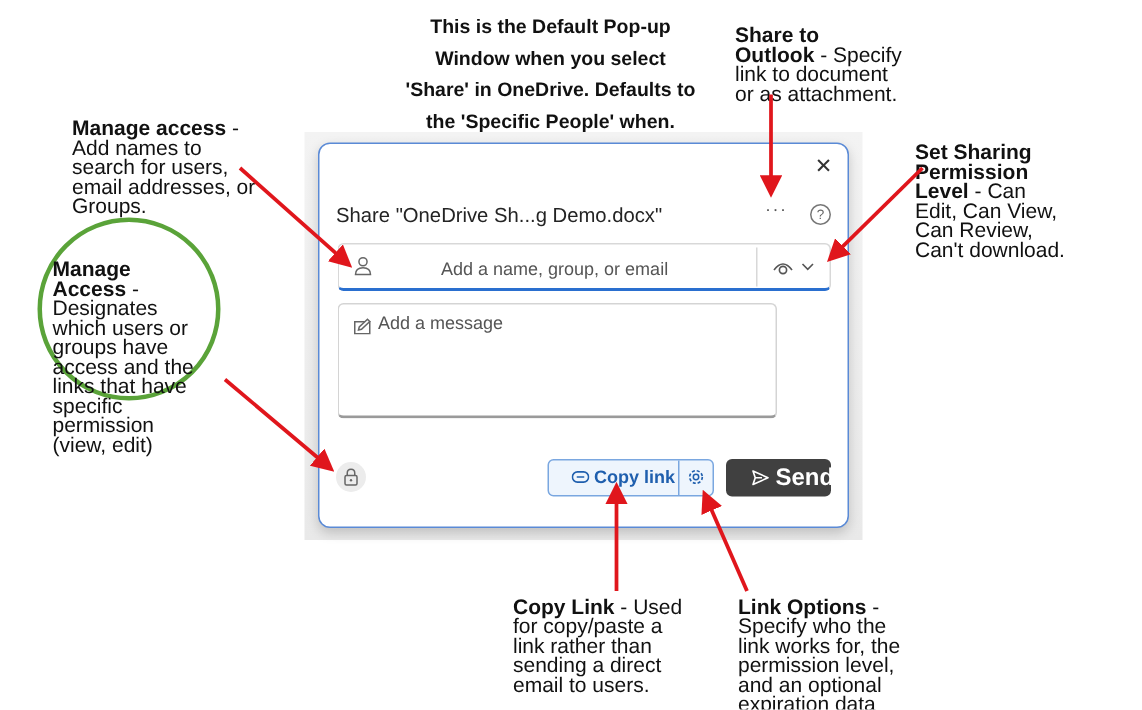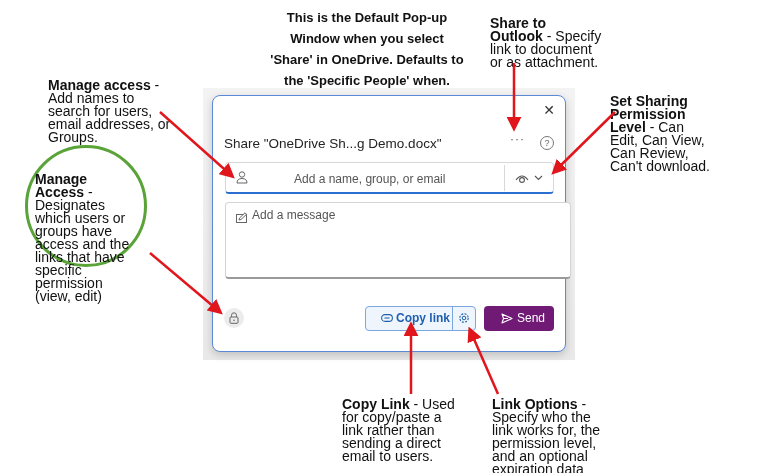--- a/index.html
+++ b/index.html
@@ -48,21 +48,21 @@
     position: absolute; left: 26px; top: 0; height: 30px; width: 250px;
     border: none; outline: none; background: transparent;
     font-family: "Liberation Sans", sans-serif; font-size: 12px; color: #333; margin-left: 40px;
   }
   .people-input::placeholder { color: #555; }
   .perm-divider { position: absolute; left: 278px; top: 2px; width: 1px; height: 26px; background: #d8d8d8; }
   .perm-select { position: absolute; left: 281px; top: 0; width: 46px; height: 30px; cursor: pointer; }
   .eye-icon { position: absolute; left: 8px; top: 9px; width: 14px; height: 12px; }
   .chev-icon { position: absolute; left: 27px; top: 11px; width: 9px; height: 8px; }
   .message-box {
-    position: absolute; left: 12px; top: 106px; width: 346px; height: 77px;
+    position: absolute; left: 12px; top: 106px; width: 293px; height: 77px;
     border: 1px solid #d4d4d4; border-bottom: 2px solid #9a9a9a; border-radius: 4px;
     box-sizing: border-box; background: #fff;
   }
   .msg-icon { position: absolute; left: 10px; top: 9px; width: 12px; height: 11px; }
   .message-input {
     position: absolute; left: 26px; top: 3px; width: 290px; height: 66px;
     border: none; outline: none; resize: none; background: transparent;
     font-family: "Liberation Sans", sans-serif; font-size: 12px; color: #333; padding: 2px 0;
   }
   .message-input::placeholder { color: #555; }
@@ -79,21 +79,21 @@
     position: absolute; left: 0; top: 0; width: 86px; height: 23px; cursor: pointer;
     font-size: 12px; font-weight: bold; color: #1f5fae; line-height: 23px;
   }
   .copy-btn svg { position: absolute; left: 15px; top: 7px; }
   .copy-btn span { position: absolute; left: 30px; top: 0; }
   .copy-sep { position: absolute; left: 86px; top: 0; width: 1px; height: 23px; background: #7aa7e0; }
   .gear-btn { position: absolute; left: 87px; top: 0; width: 22px; height: 23px; cursor: pointer; }
   .gear-btn svg { position: absolute; left: 5px; top: 5px; }
   .send-btn {
     position: absolute; left: 271px; top: 210px; width: 70px; height: 25px;
-    background: #701a75; border-radius: 4px; color: #fff; font-weight: normal; font-size: 12px;
+    background: #404040; border-radius: 4px; color: #fff; font-weight: bold; font-size: 16px;
     line-height: 25px; cursor: pointer; box-sizing: border-box;
   }
   .send-btn svg { position: absolute; left: 17px; top: 7px; }
   .send-btn span { position: absolute; left: 33px; top: 0; }
   .green-circle {
     position: absolute; left: 25px; top: 145px; width: 116px; height: 116px;
     border: 3px solid #5aa339; border-radius: 50%; background: #fff;
   }
   svg.arrows { position: absolute; left: 0; top: 0; pointer-events: none; }
 </style>

